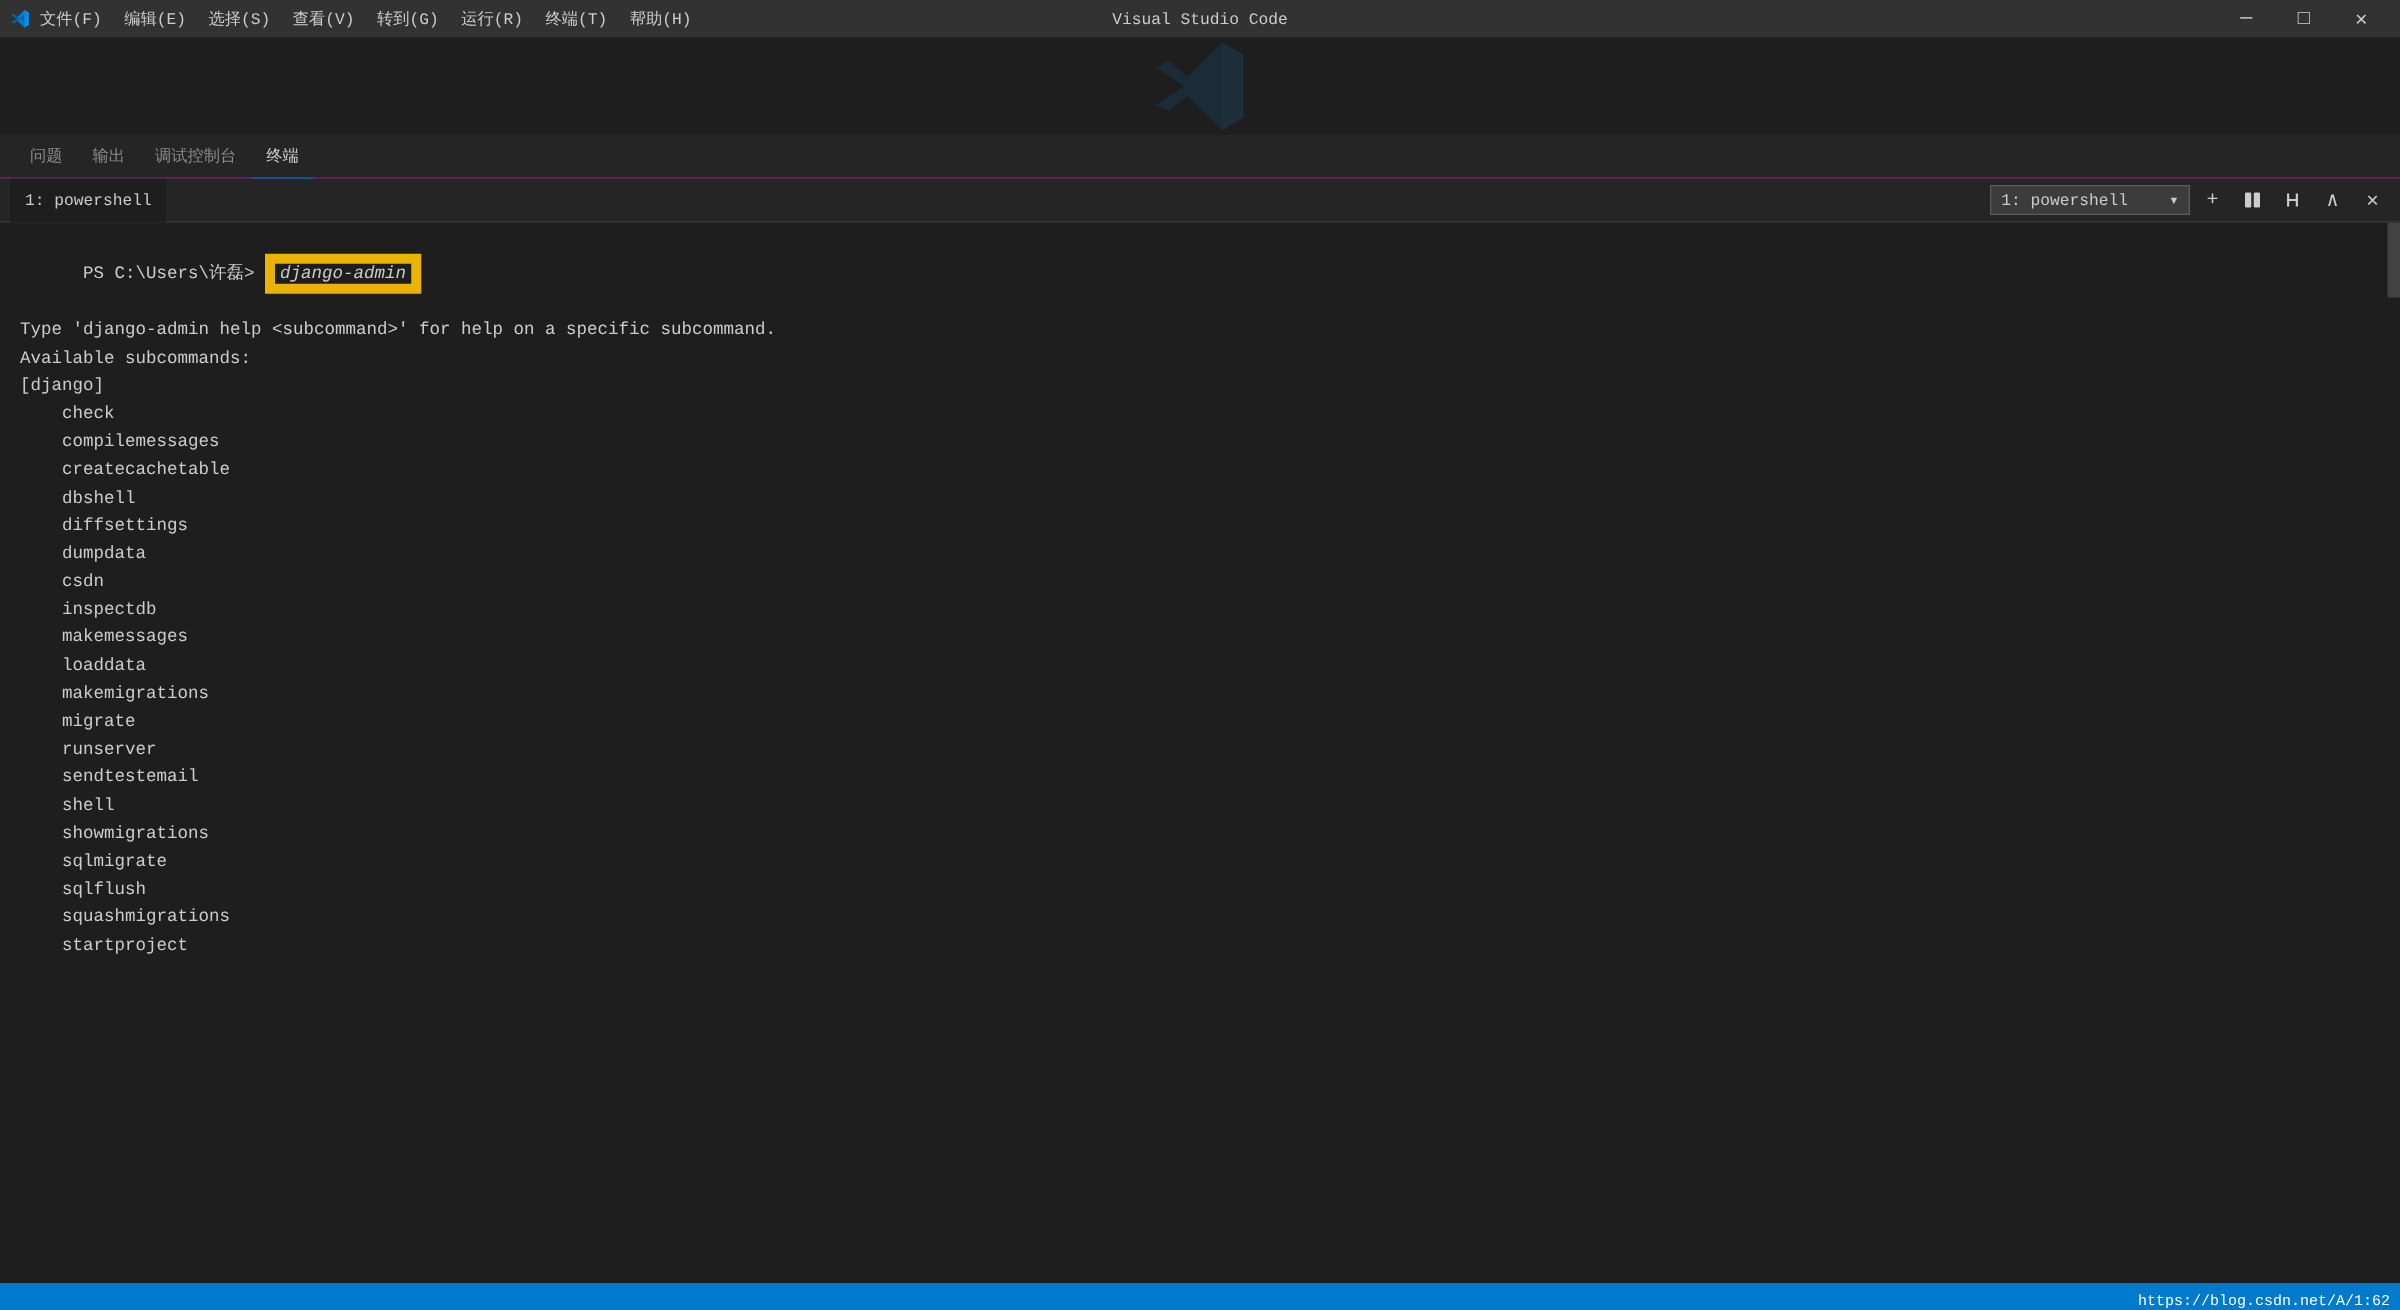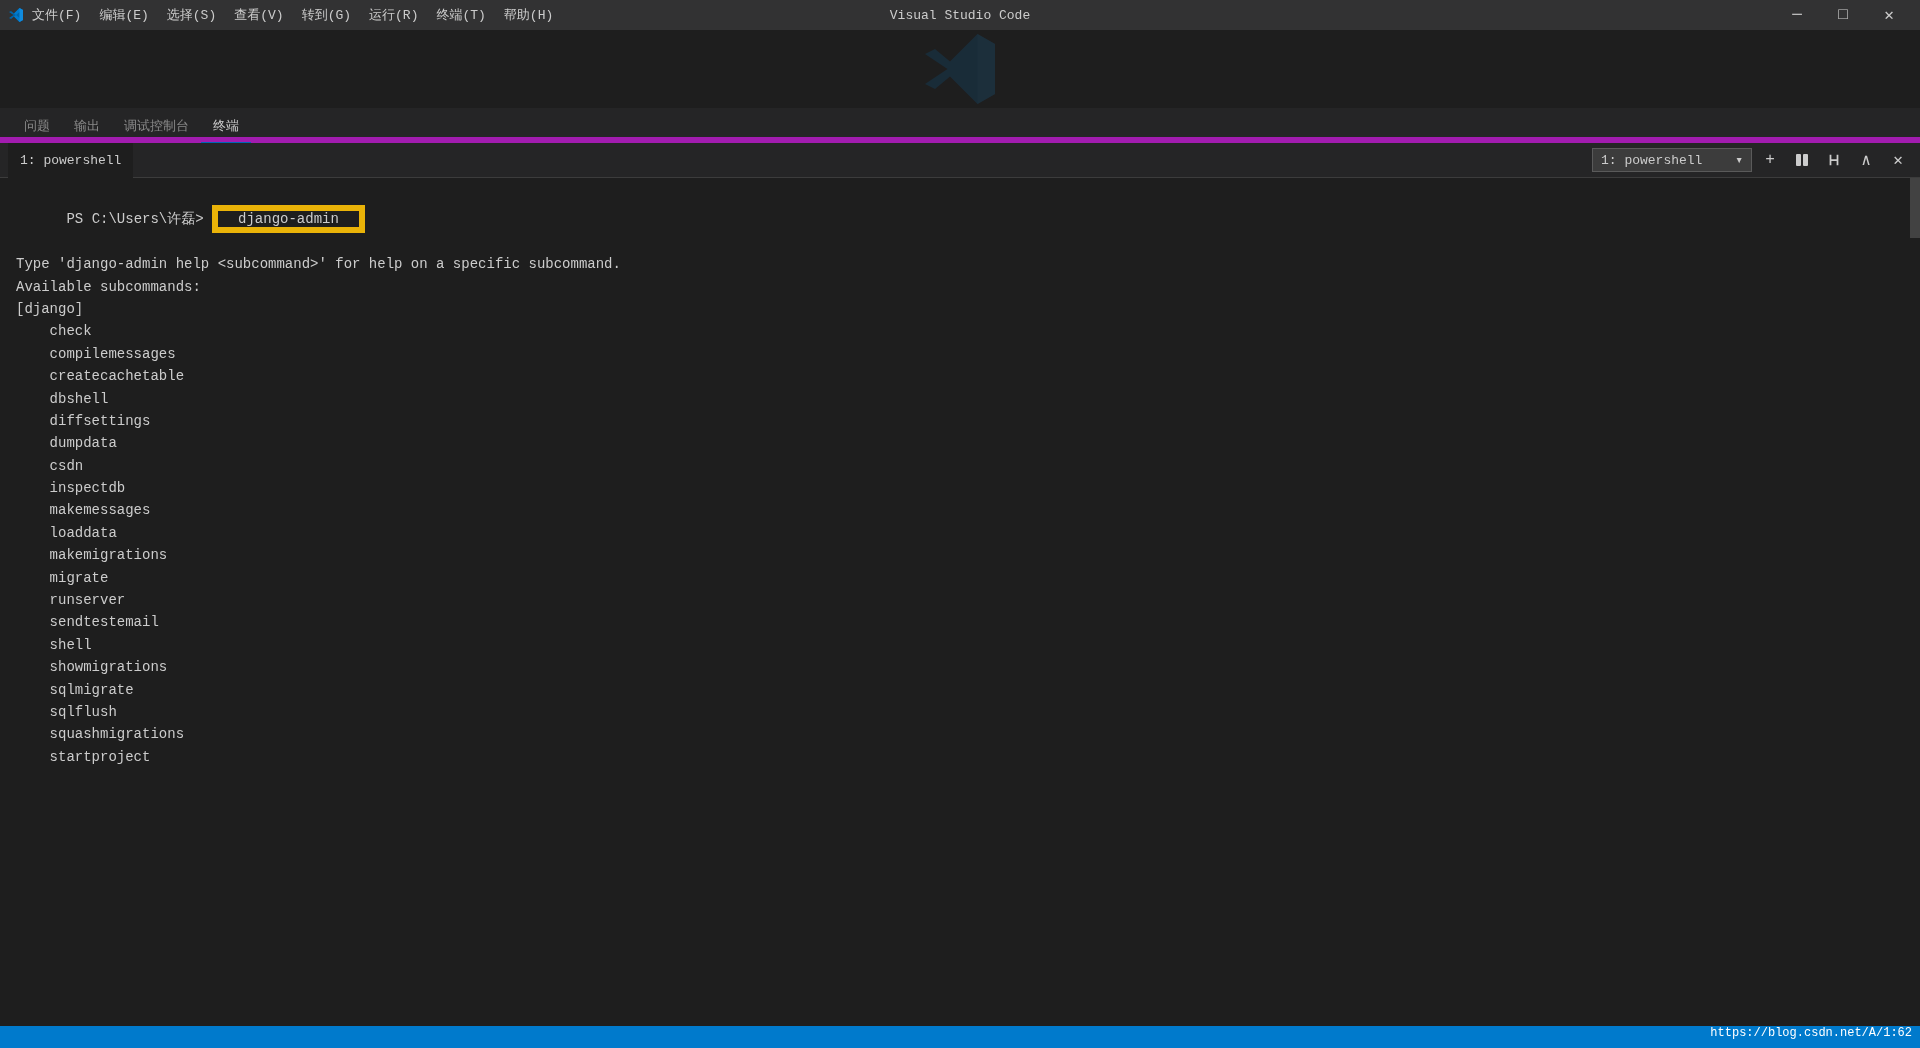--- a/index.html
+++ b/index.html
@@ -66,24 +66,25 @@
       align-items: center;
       justify-content: center;
       cursor: pointer;
       font-size: 16px;
       color: #cccccc;
     }
 
     
     .panel-tabs {
       display: flex;
+      align-items: center;
       background: #252526;
       height: 35px;
       padding: 0 12px;
-      border-bottom: 6px solid #a21caf;
+      border-bottom: 1px solid #a21caf;
     }
 
     .panel-tab {
       padding: 0 12px;
       height: 35px;
       display: flex;
       align-items: center;
       font-size: 13px;
       color: #8a8a8a;
       cursor: pointer;
@@ -182,24 +183,25 @@
       white-space: pre;
       font-family: 'Consolas', 'Courier New', monospace;
     }
 
     .prompt {
       color: #cccccc;
     }
 
     .command-highlight {
       background: transparent;
-      border: 6px solid #eab308;
-      color: #cccccc;
-      padding: 0 20px;
+      border: 8px solid #eab308;
+      color: #cccccc;
+      padding: 0 4px;
       display: inline;
+      font-style: italic;
     }
 
     
     .scrollbar {
       position: absolute;
       right: 0;
       top: 0;
       width: 10px;
       height: 100%;
       background: #1e1e1e;
@@ -210,21 +212,21 @@
       right: 0;
       top: 0;
       width: 10px;
       height: 60px;
       background: #424242;
     }
 
     
     .status-bar {
       display: flex;
-      align-items: flex-start;
+      align-items: flex-end;
       background: #007acc;
       height: 22px;
       padding: 0 8px;
       font-size: 12px;
       color: white;
       position: fixed;
       bottom: 0;
       left: 0;
       right: 0;
     }

